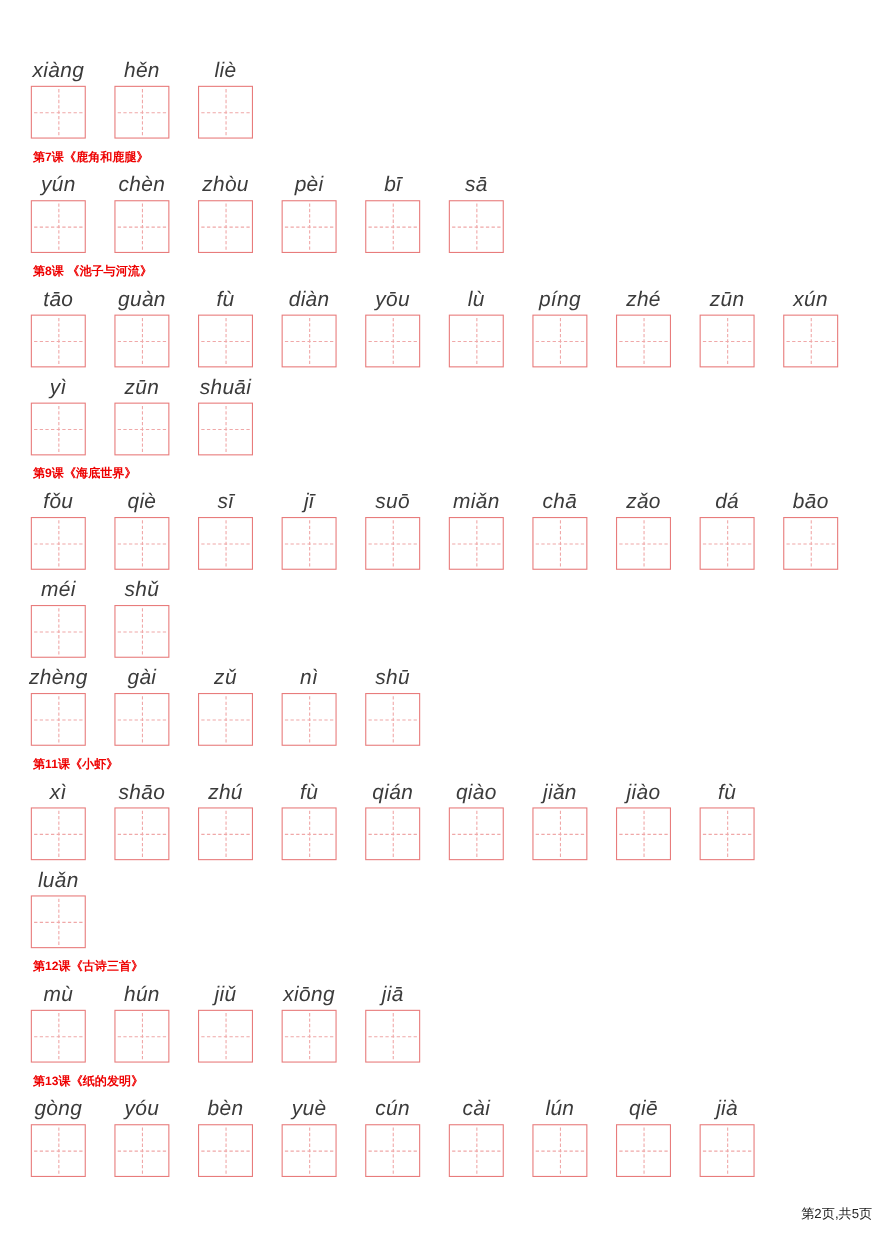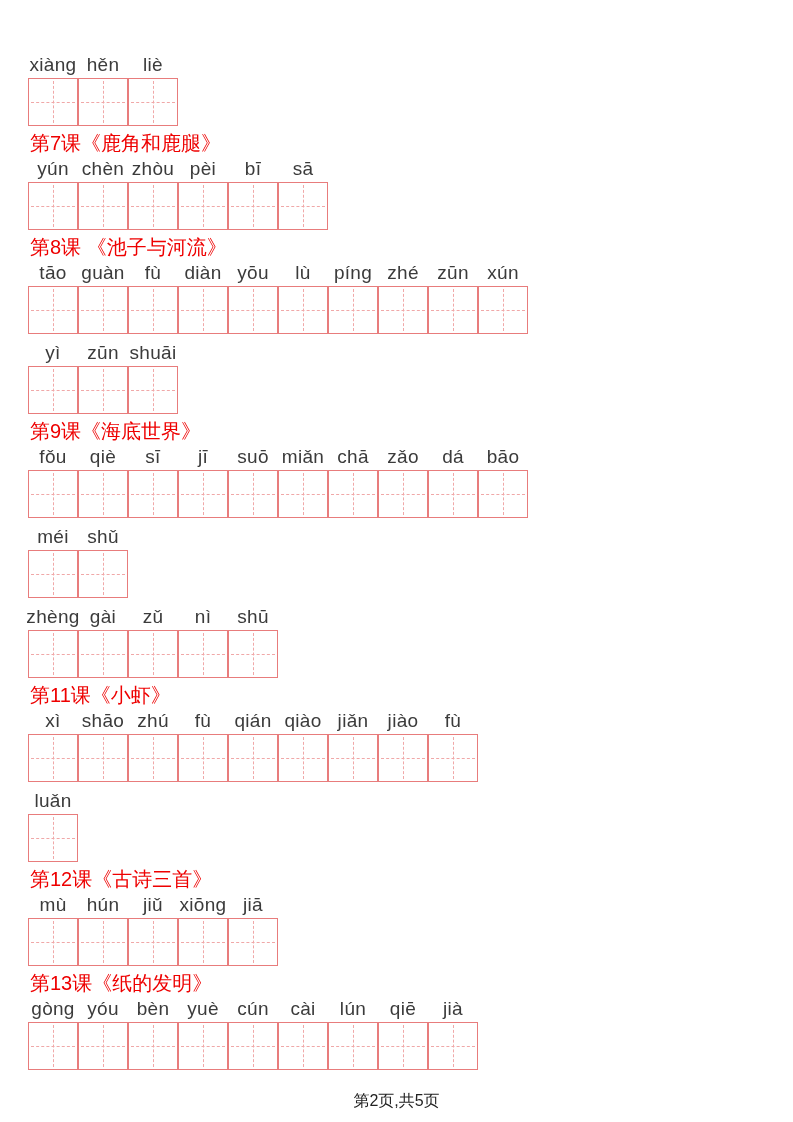--- a/index.html
+++ b/index.html
@@ -15,21 +15,23 @@
     overflow: hidden;
   }
   .sheet {
     position: absolute;
     top: 54px;
     left: 28px;
     right: 20px;
   }
   .pinyin-row {
     display: flex;
+    gap: 26px;
     margin-bottom: 8px;
+    font-style: italic;
   }
   .cell {
     width: 50px;
     display: flex;
     flex-direction: column;
     align-items: center;
     flex: 0 0 auto;
   }
   .pinyin {
     height: 24px;
@@ -57,34 +59,34 @@
   }
   .tianzige .h {
     position: absolute;
     left: 2px;
     right: 2px;
     top: 50%;
     height: 0;
     border-top: 1px dashed var(--box-dash, #f0a8a8);
   }
   .lesson-header {
-    font-size: 20px;
-    font-weight: normal;
+    font-size: 11px;
+    font-weight: bold;
     color: var(--header-color, #ee0000);
     height: 18px;
     line-height: 18px;
     margin: 0 0 6px 2px;
   }
   .page-footer {
     position: absolute;
     left: 0;
     right: 0;
     bottom: 10px;
-    text-align: center;
-    font-size: 16px;
+    text-align: right;
+    font-size: 12px;
     color: #222222;
   }
 </style>
 </head>
 <body>
 
 <div class="sheet">
     <div class="pinyin-row">
       <div class="cell">
         <div class="pinyin">xiàng</div>

